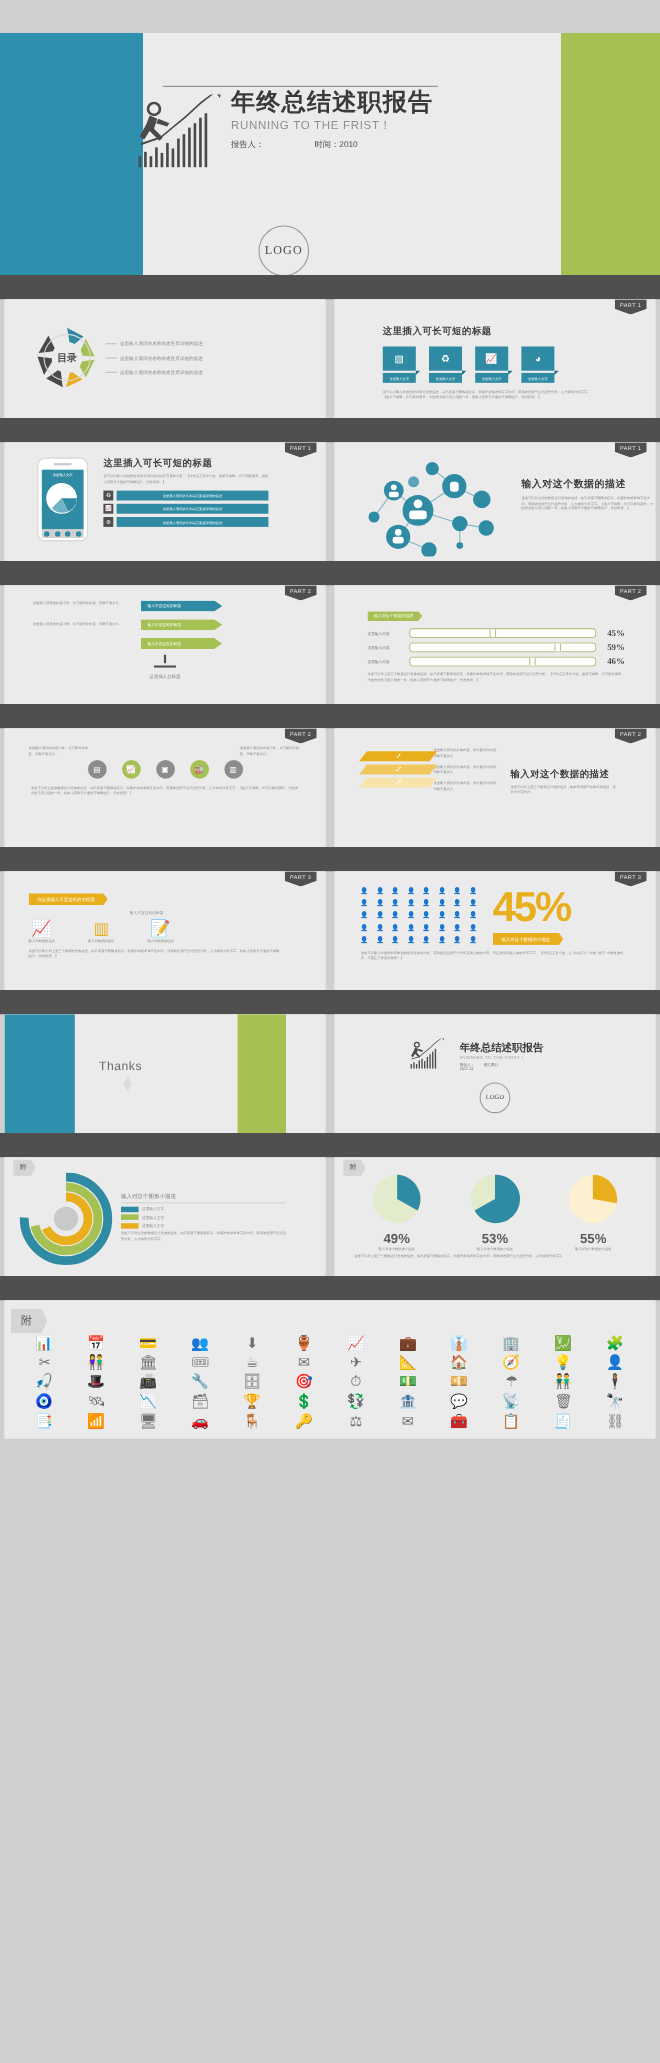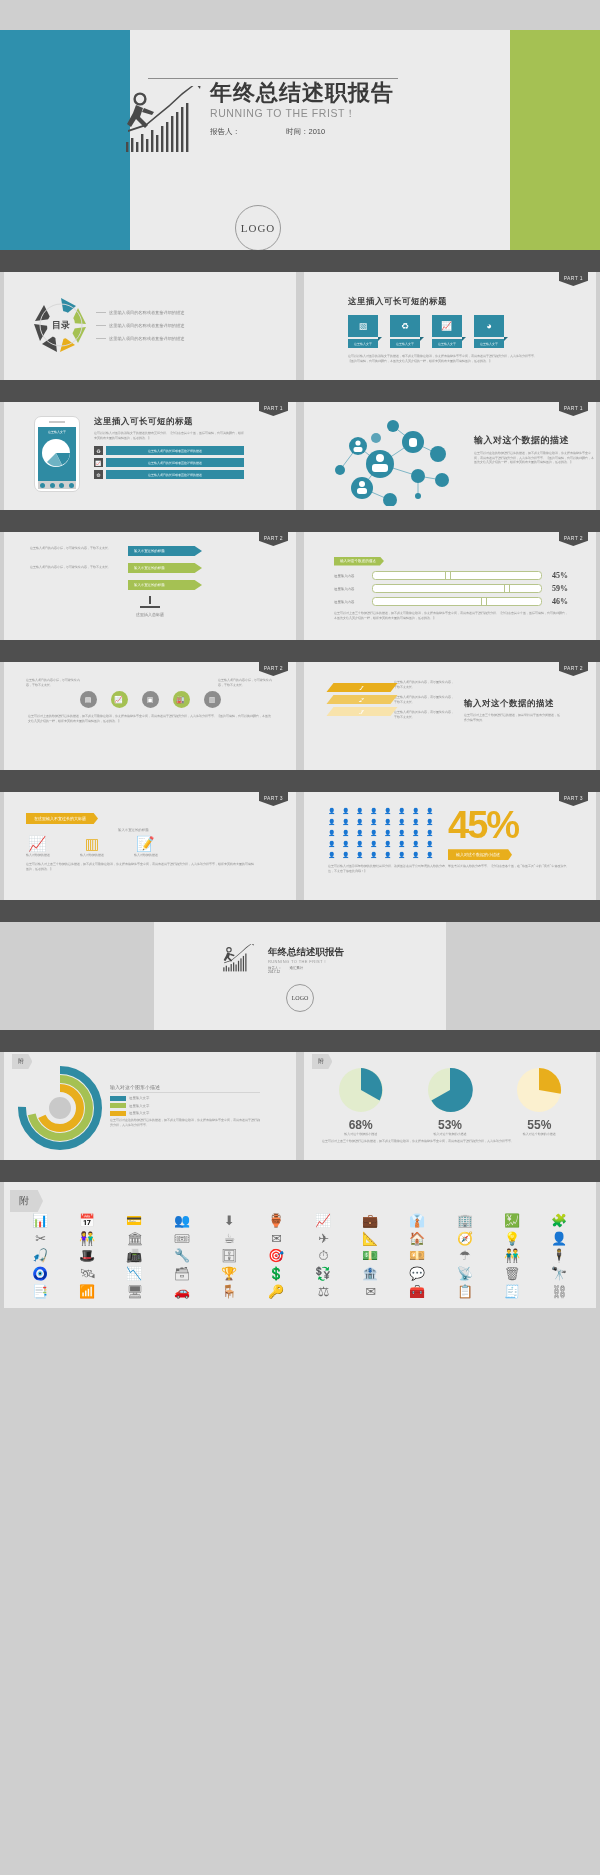--- a/index.html
+++ b/index.html
@@ -458,20 +458,30 @@
           <div class="yellowpill" style="margin-top:2px;">输入对这个数据的小描述</div>
         </div>
       </div>
       <div class="tiny" style="padding:4px 24px 0 24px;">这里可以输入对图形和年数据的比较结果和分析。该类图还会用于公司年度的人数的分布、学生考试及格人数的分布等等。【分别点击各个图，在 "绘图工具" 中的 "填充" 中修改源色值，不要忘了修改比例哦！】</div>
     </div>
   </div>
 
   <div class="sep" style="height:22px;"></div>
 
   <div class="rowwrap">
+    <div class="slide half" style="position:relative;">
+      <div style="position:absolute;left:0;top:0;width:64px;height:100%;background:#2f90ad;"></div>
+      <div style="position:absolute;right:36px;top:0;width:44px;height:100%;background:#a5c153;"></div>
+      <div style="position:absolute;left:86px;top:42px;">
+        <div class="thanks">Thanks</div>
+        <svg width="40" height="14" viewBox="0 0 40 14" style="display:block;margin:2px auto 0 6px;">
+          <path d="M20 0 L24 8 L20 14 L16 8 Z" fill="#dcdcdc"></path>
+        </svg>
+      </div>
+    </div>
 
     <div class="slide half">
       <div style="display:flex;align-items:center;padding:22px 0 0 66px;">
         <svg width="44" height="32" viewBox="0 0 108 76">
           <g fill="#4a4a4a">
             <circle cx="22" cy="13" r="5.4" fill="none" stroke="#4a4a4a" stroke-width="2.8"></circle>
             <path d="M18 19 l7 3 l-3 9 l8 8 l-3 3 l-9-9 l-5 8 l-4-3 l6-11 z"></path>
             <path d="M26 22 l10 4 l-2 3 l-10-3z"></path>
             <path d="M10 44 l18 -6 l12 -10 l11 -9 l13 -12 l16 -12 l-8 -1 l12 -3 l-2 12 l-4 -5 l-14 11 l-13 12 l-11 9 l-12 10 l-18 6 z"></path>
             <rect x="8" y="56" width="3" height="10"></rect>
@@ -532,21 +542,21 @@
     </div>
 
     <div class="slide half">
       <div class="tag appendix">附</div>
       <div style="display:flex;justify-content:space-around;padding:14px 12px 0 12px;">
         <div style="text-align:center;">
           <svg width="52" height="48" viewBox="0 0 52 48">
             <circle cx="26" cy="24" r="22" fill="#e2eccd"></circle>
             <path d="M26 24 L26 2 A22 22 0 0 1 44.6 34.4 Z" fill="#2f8ba3"></path>
           </svg>
-          <div class="pctbig">68%</div>
+          <div class="pctbig">49%</div>
           <div class="tiny">输入对这个数据的小描述</div>
         </div>
         <div style="text-align:center;">
           <svg width="52" height="48" viewBox="0 0 52 48">
             <circle cx="26" cy="24" r="22" fill="#e2eccd"></circle>
             <path d="M26 24 L26 2 A22 22 0 1 1 7.4 34.4 Z" fill="#2f8ba3"></path>
           </svg>
           <div class="pctbig">53%</div>
           <div class="tiny">输入对这个数据的小描述</div>
         </div>

